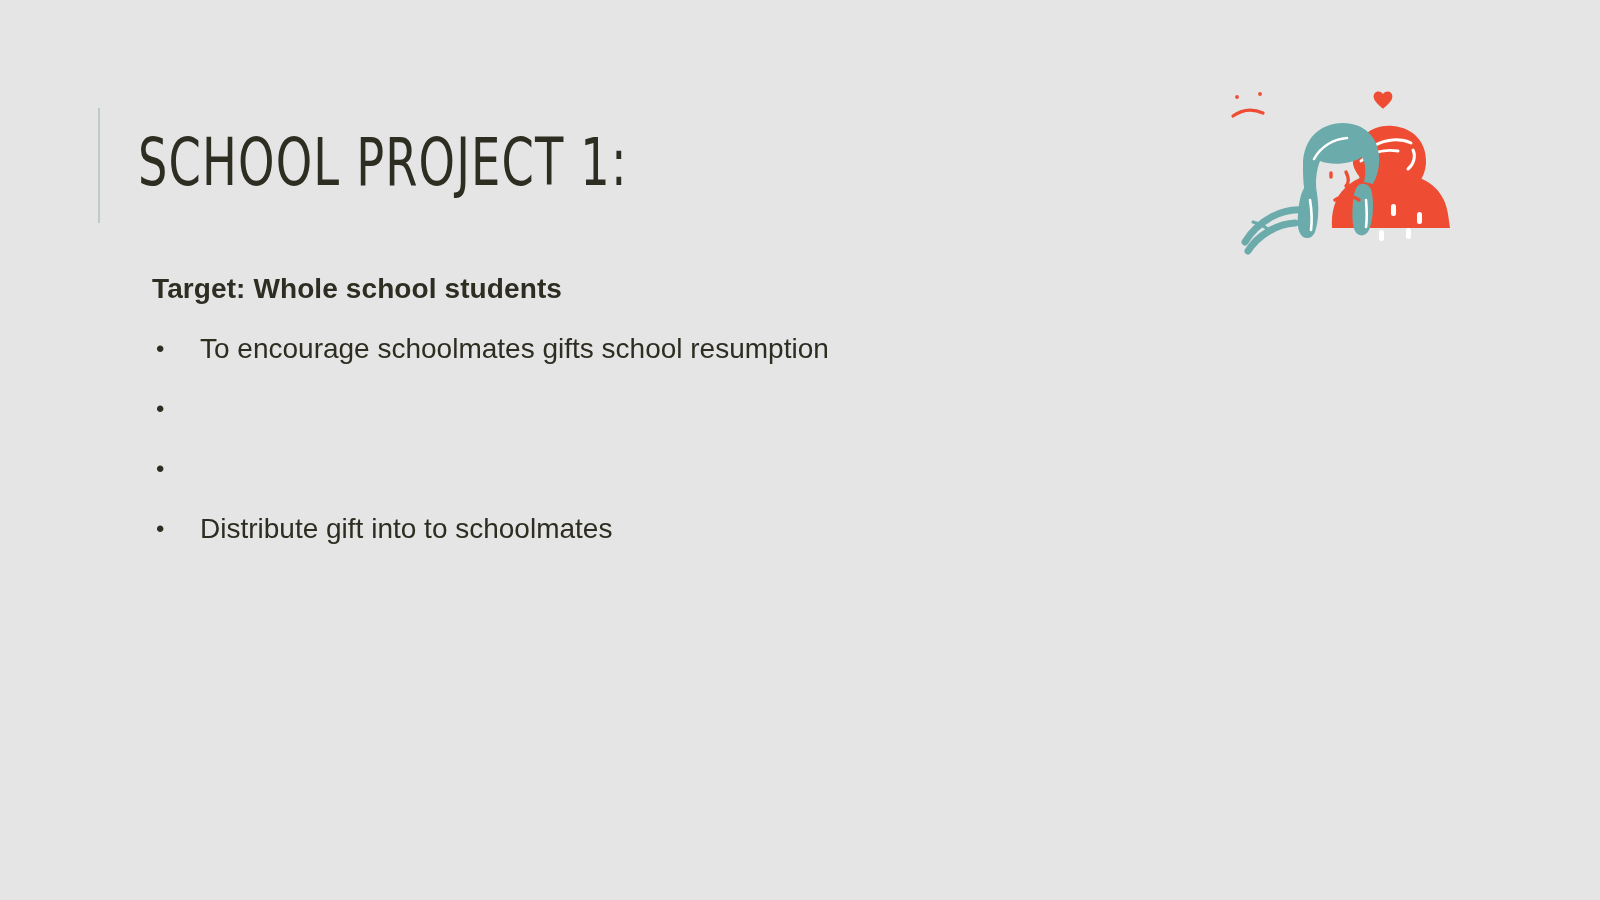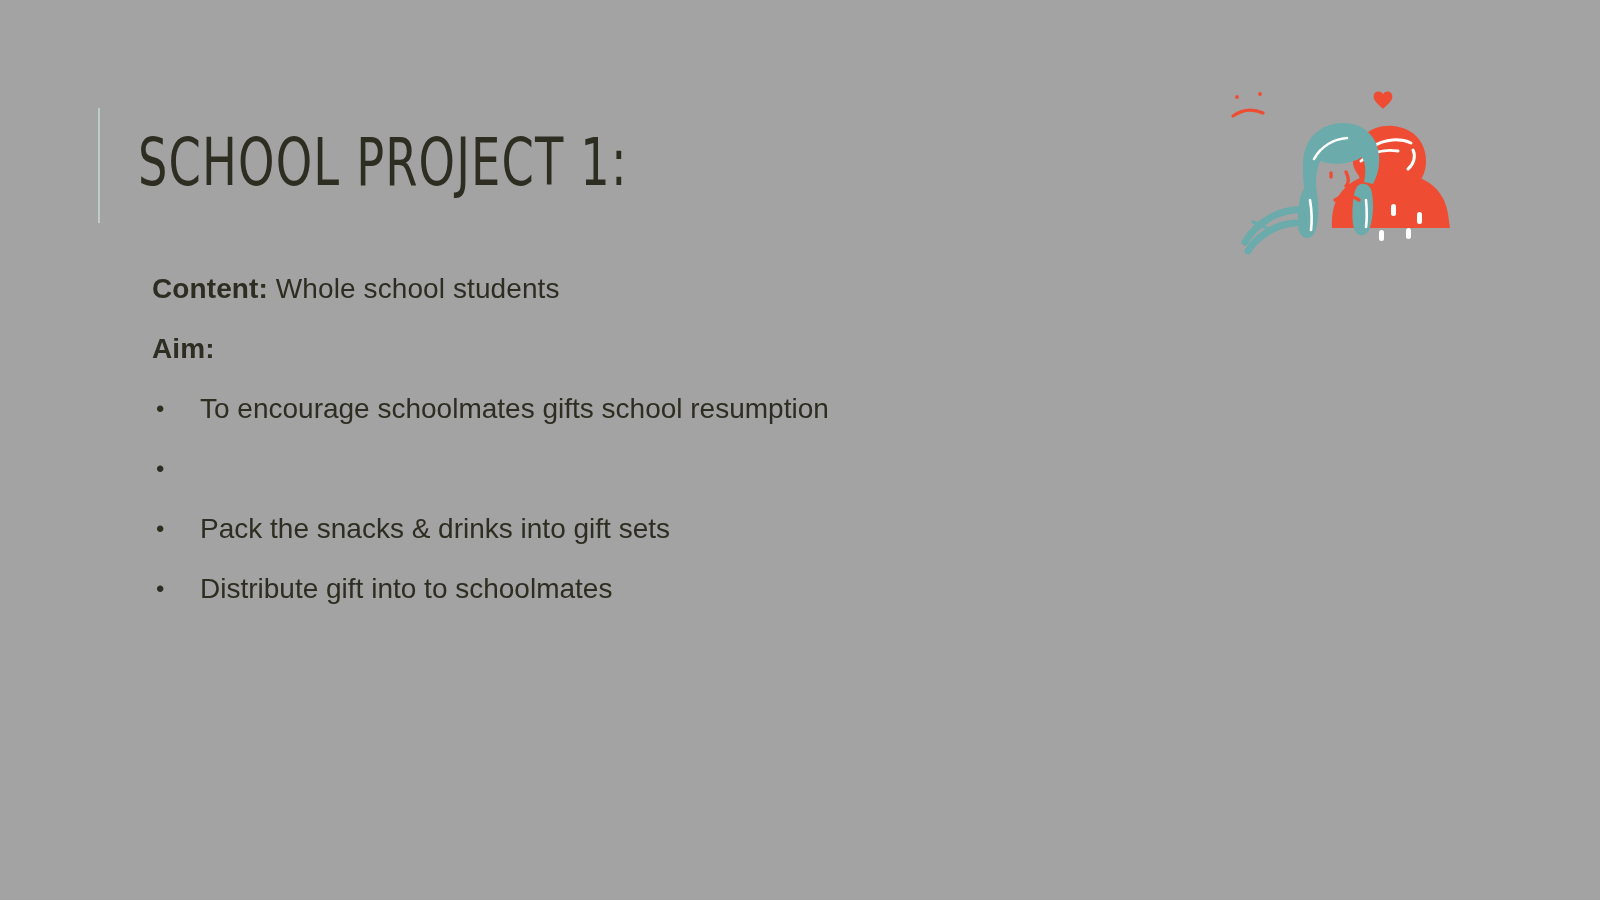--- a/index.html
+++ b/index.html
@@ -4,21 +4,21 @@
 <style>
   html,body{margin:0;padding:0;}
   body{
     width:1600px;height:900px;
     background:#ffffff;
     font-family:"Liberation Sans", sans-serif;
     overflow:hidden;
     position:relative;
     color:#2E2D22;
   }
-  .slide{position:absolute;inset:0;background:#a3a3a3;padding-left:44px;}
+  .slide{position:absolute;inset:0;background:#e5e5e5;padding-left:44px;}
 
   
   .title-accent{
     position:absolute;left:98px;top:108px;width:2px;height:115px;
     background:#BCCCC8;
   }
   .slide-title{
     position:absolute;left:138px;top:126px;
     font-family:"Liberation Sans Narrow","DejaVu Sans Condensed","Liberation Sans",sans-serif;
     font-size:66px;
@@ -34,21 +34,21 @@
   
   .body-block{position:absolute;left:152px;top:272px;width:1000px;}
   .line{
     font-size:28px;
     line-height:34px;
     color:#2E2D22;
     letter-spacing:.1px;
   }
   .lbl-row{margin-bottom:26px;}
   .lbl{font-weight:bold;}
-  .val{font-weight:normal;}
+  .val{font-weight:bold;}
   .bullet-row{
     display:flex;align-items:flex-start;
     margin-bottom:26px;
   }
   .bullet-dot{
     width:44px;flex:0 0 44px;
     font-size:24px;line-height:34px;
     padding-left:4px;
     color:#2E2D22;
   }
@@ -64,41 +64,37 @@
 <body>
 
 <div class="slide">
 
   <div class="title-accent"></div>
   <div class="slide-title">SCHOOL PROJECT 1:</div>
 
   <div class="body-block">
 
     <div class="line lbl-row">
-      <span class="lbl">Content:</span>
+      <span class="lbl">Target:</span>
       <span class="val">Whole school students</span>
     </div>
 
-    <div class="line lbl-row">
-      <span class="lbl">Aim:</span>
-    </div>
 
     <div class="bullet-row">
       <span class="bullet-dot">•</span>
       <span class="bullet-text">To encourage schoolmates gifts school resumption</span>
     </div>
 
 
     <div class="bullet-row">
       <span class="bullet-dot">•</span>
     </div>
 
     <div class="bullet-row">
       <span class="bullet-dot">•</span>
-      <span class="bullet-text">Pack the snacks &amp; drinks into gift sets</span>
     </div>
 
     <div class="bullet-row">
       <span class="bullet-dot">•</span>
       <span class="bullet-text">Distribute gift into to schoolmates</span>
     </div>
 
   </div>
 
   <div class="illus">

